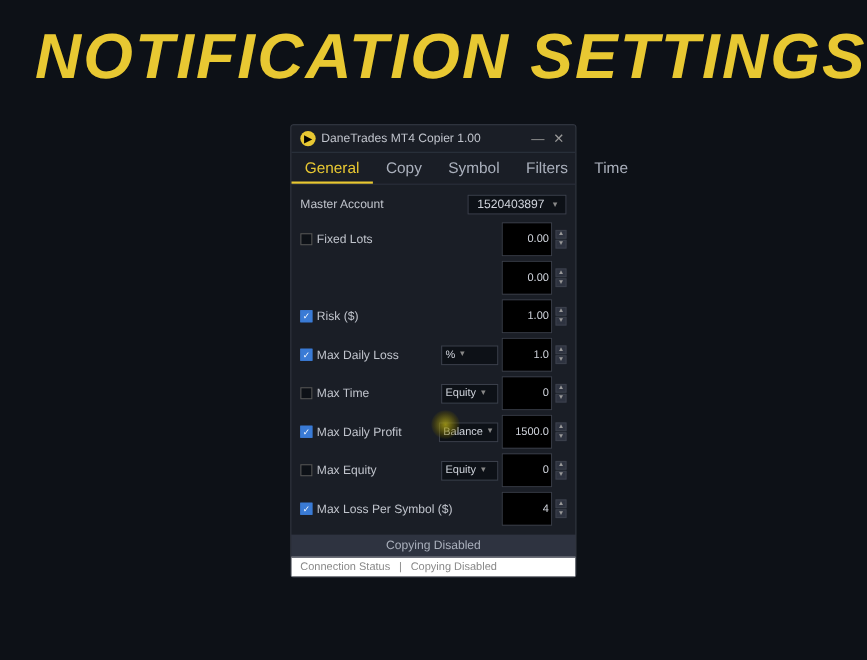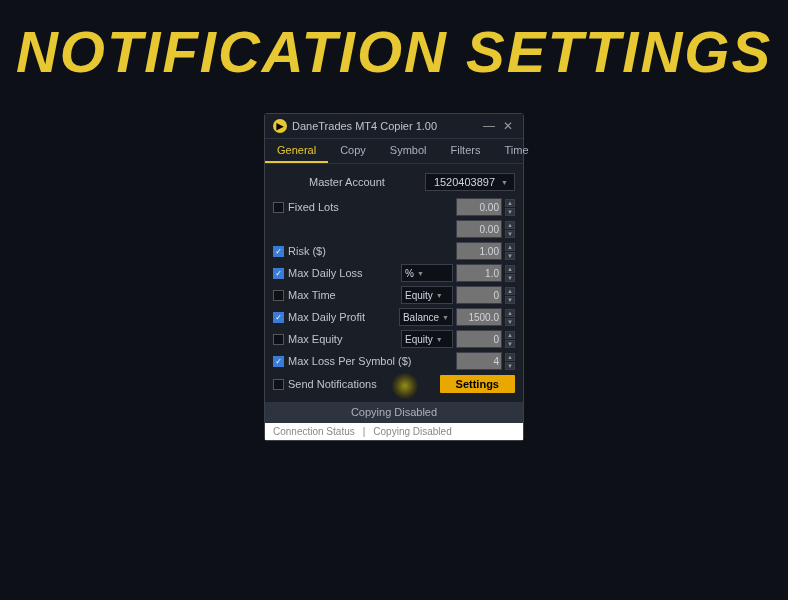--- a/index.html
+++ b/index.html
@@ -10,21 +10,21 @@
       background-color: #0d1117;
       font-family: Arial, sans-serif;
       overflow: hidden;
       display: flex;
       flex-direction: column;
       align-items: center;
     }
 
     .page-title {
       width: 100%;
-      text-align: center;
+      text-align: right;
       font-size: 58px;
       font-weight: 900;
       color: #e8c832;
       letter-spacing: 2px;
       text-transform: uppercase;
       padding: 18px 0 10px 0;
       font-style: italic;
     }
 
     .app-window {
@@ -80,21 +80,21 @@
     }
 
     .nav-tabs {
       display: flex;
       border-bottom: 1px solid #2e3340;
       background-color: #1a1e26;
     }
 
     .nav-tab {
       padding: 5px 12px;
-      font-size: 11px;
+      font-size: 14px;
       color: #aab0bc;
       cursor: pointer;
       border-bottom: 2px solid transparent;
     }
 
     .nav-tab.active {
       color: #e8c832;
       border-bottom: 2px solid #e8c832;
     }
 
@@ -102,21 +102,20 @@
       padding: 6px 8px;
       background-color: #1a1e26;
     }
 
     .master-account-row {
       display: flex;
       align-items: center;
       justify-content: space-between;
       padding: 3px 0;
       margin-bottom: 2px;
-      margin-left: 36px;
     }
 
     .master-label {
       font-size: 11px;
       color: #c0c4cc;
     }
 
     .master-select {
       display: flex;
       align-items: center;
@@ -132,21 +131,21 @@
 
     .form-row {
       display: flex;
       align-items: center;
       padding: 2px 0;
       min-height: 22px;
     }
 
     .checkbox-area {
       display: flex;
-      align-items: flex-end;
+      align-items: flex-start;
       gap: 4px;
       flex: 1;
     }
 
     .cb {
       width: 11px;
       height: 11px;
       border: 1px solid #555;
       background-color: #0d1117;
       display: flex;
@@ -190,26 +189,26 @@
       min-width: 52px;
       height: 18px;
     }
 
     .dropdown-arrow {
       font-size: 7px;
       color: #888;
     }
 
     .num-input {
-      background-color: #737373;
+      background-color: #000000;
       border: 1px solid #3a3f4a;
       color: #d0d4dc;
       font-size: 10px;
       width: 46px;
-      height: 18px;
+      height: 31px;
       text-align: center;
       padding: 0 2px;
       display: flex;
       align-items: center;
       justify-content: flex-end;
     }
 
     .spin-btns {
       display: flex;
       flex-direction: column;
@@ -442,27 +441,20 @@
         </div>
         <div class="row-controls">
           <div class="num-input">4</div>
           <div class="spin-btns">
             <div class="spin-btn">▲</div>
             <div class="spin-btn">▼</div>
           </div>
         </div>
       </div>
 
-      <div class="send-notif-row">
-        <div class="send-notif-left">
-          <div class="cb"></div>
-          <span class="row-label">Send Notifications</span>
-        </div>
-        <button class="settings-btn">Settings</button>
-      </div>
 
     </div>
 
     <div class="copy-disabled-bar">Copying Disabled</div>
 
     <div class="status-bar">
       <span>Connection Status</span>
       <span>|</span>
       <span>Copying Disabled</span>
     </div>

